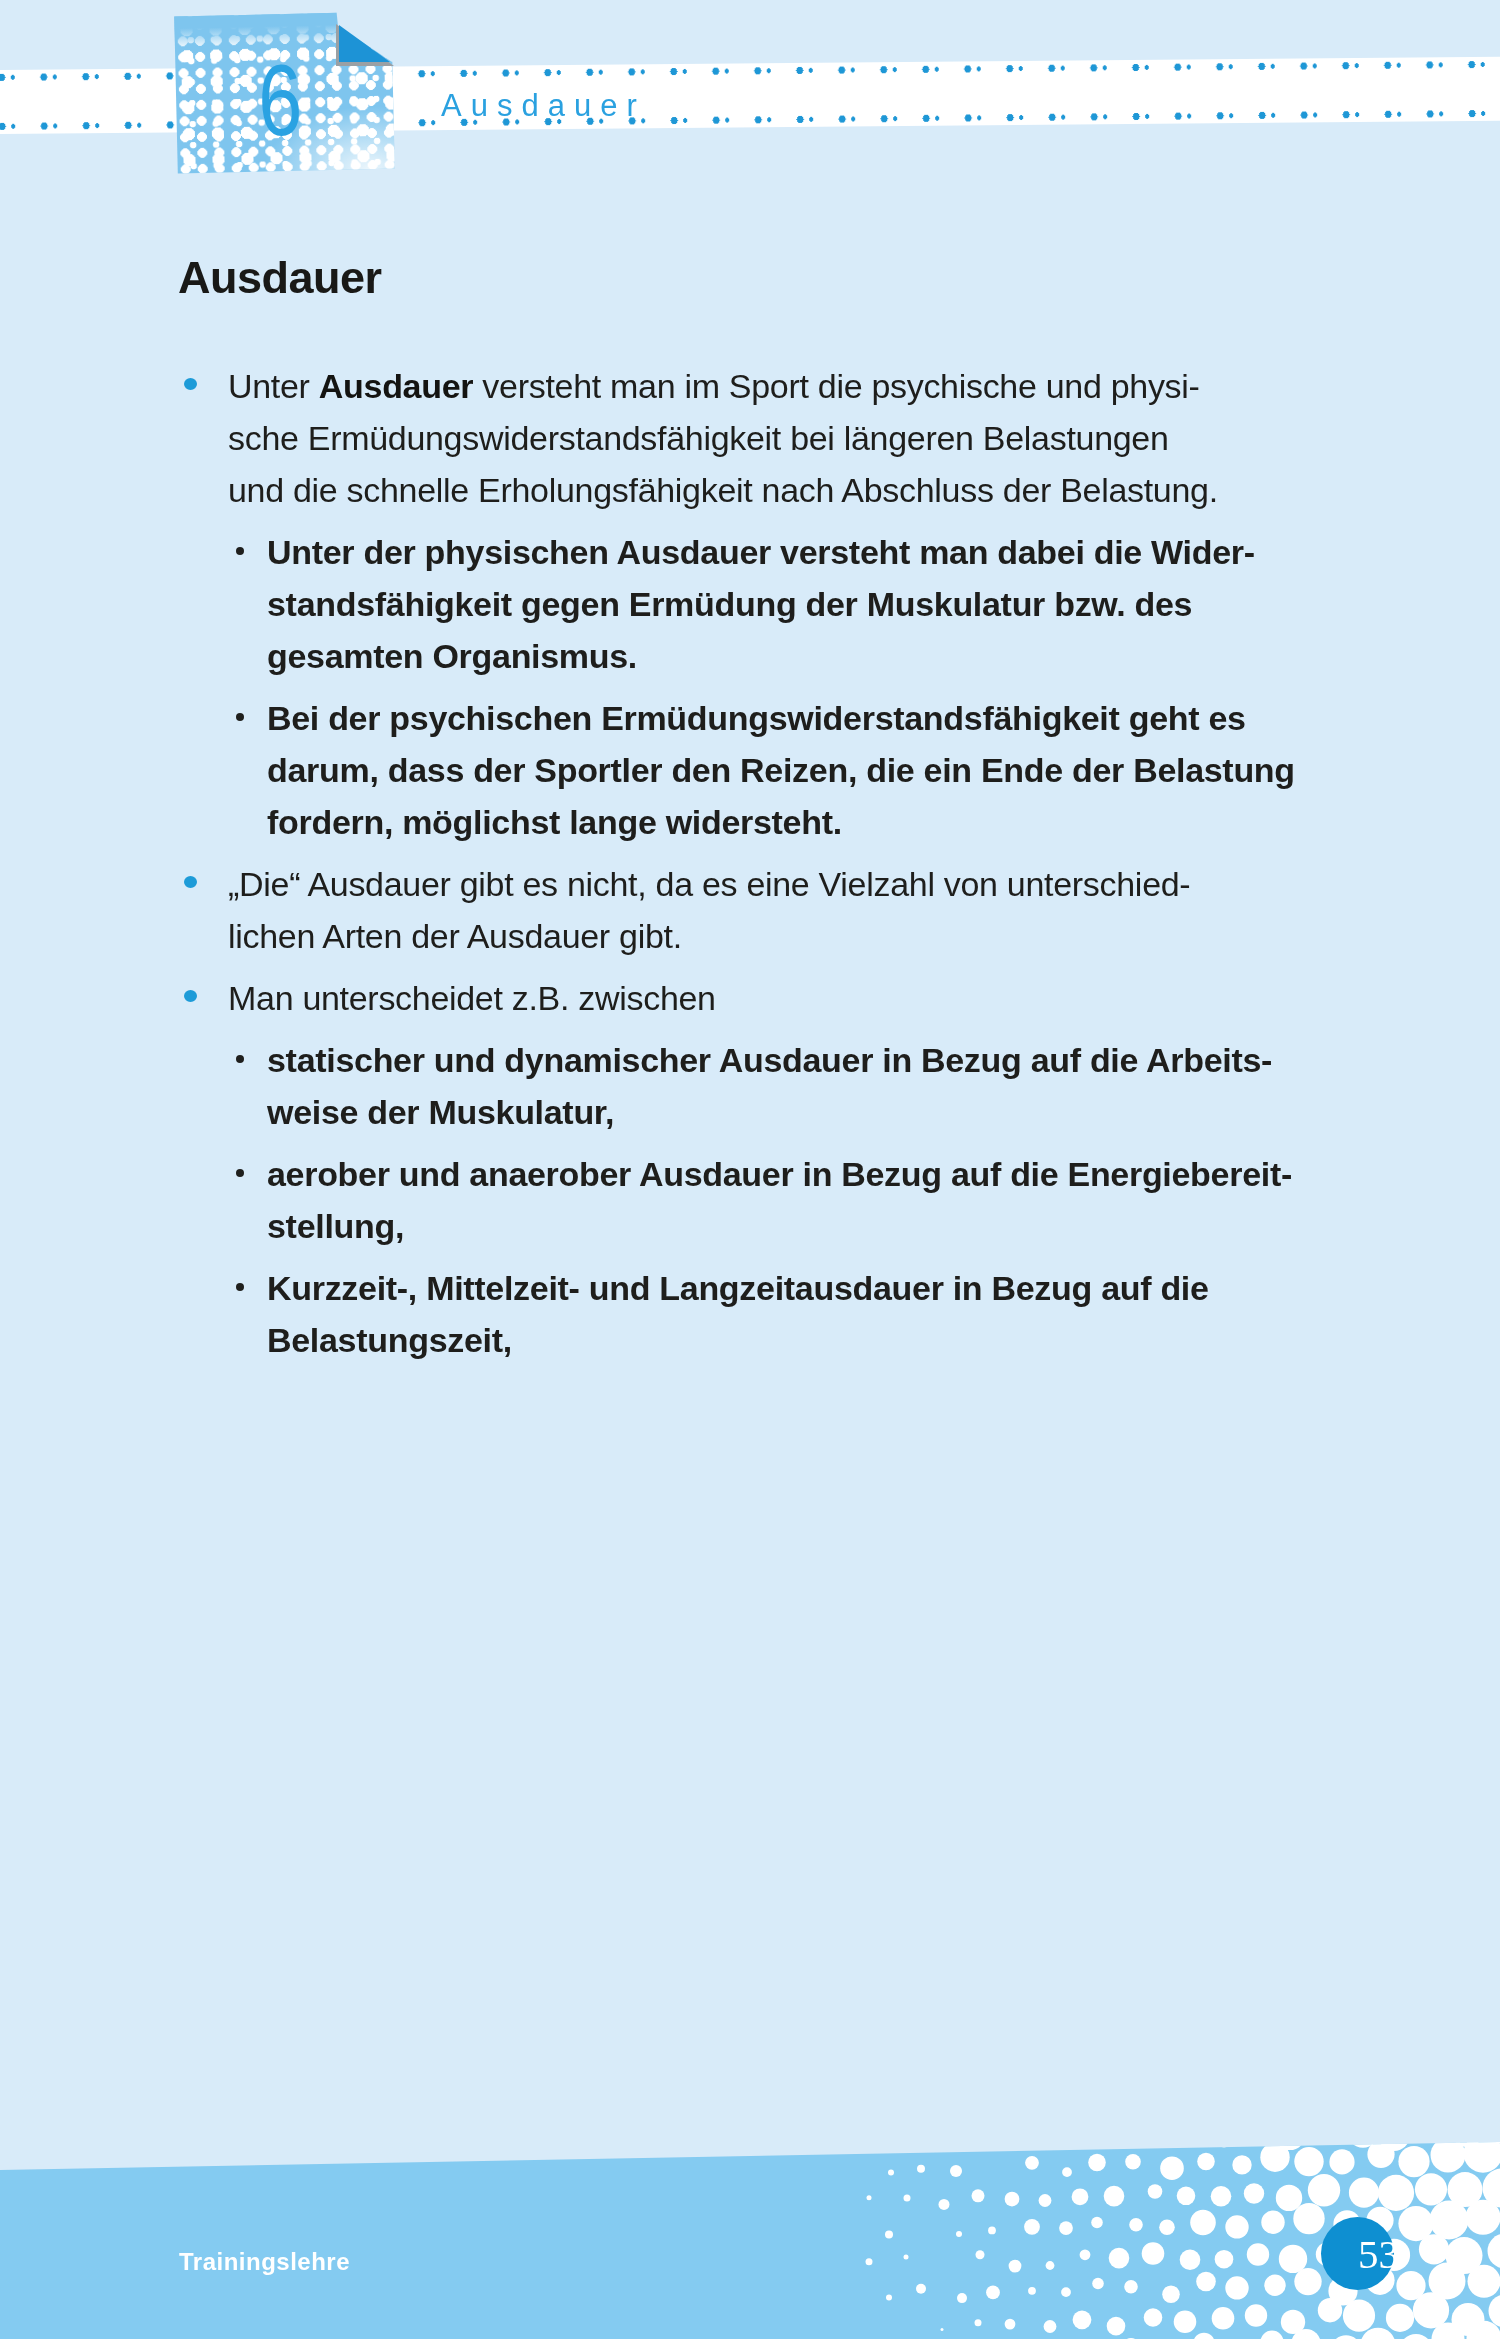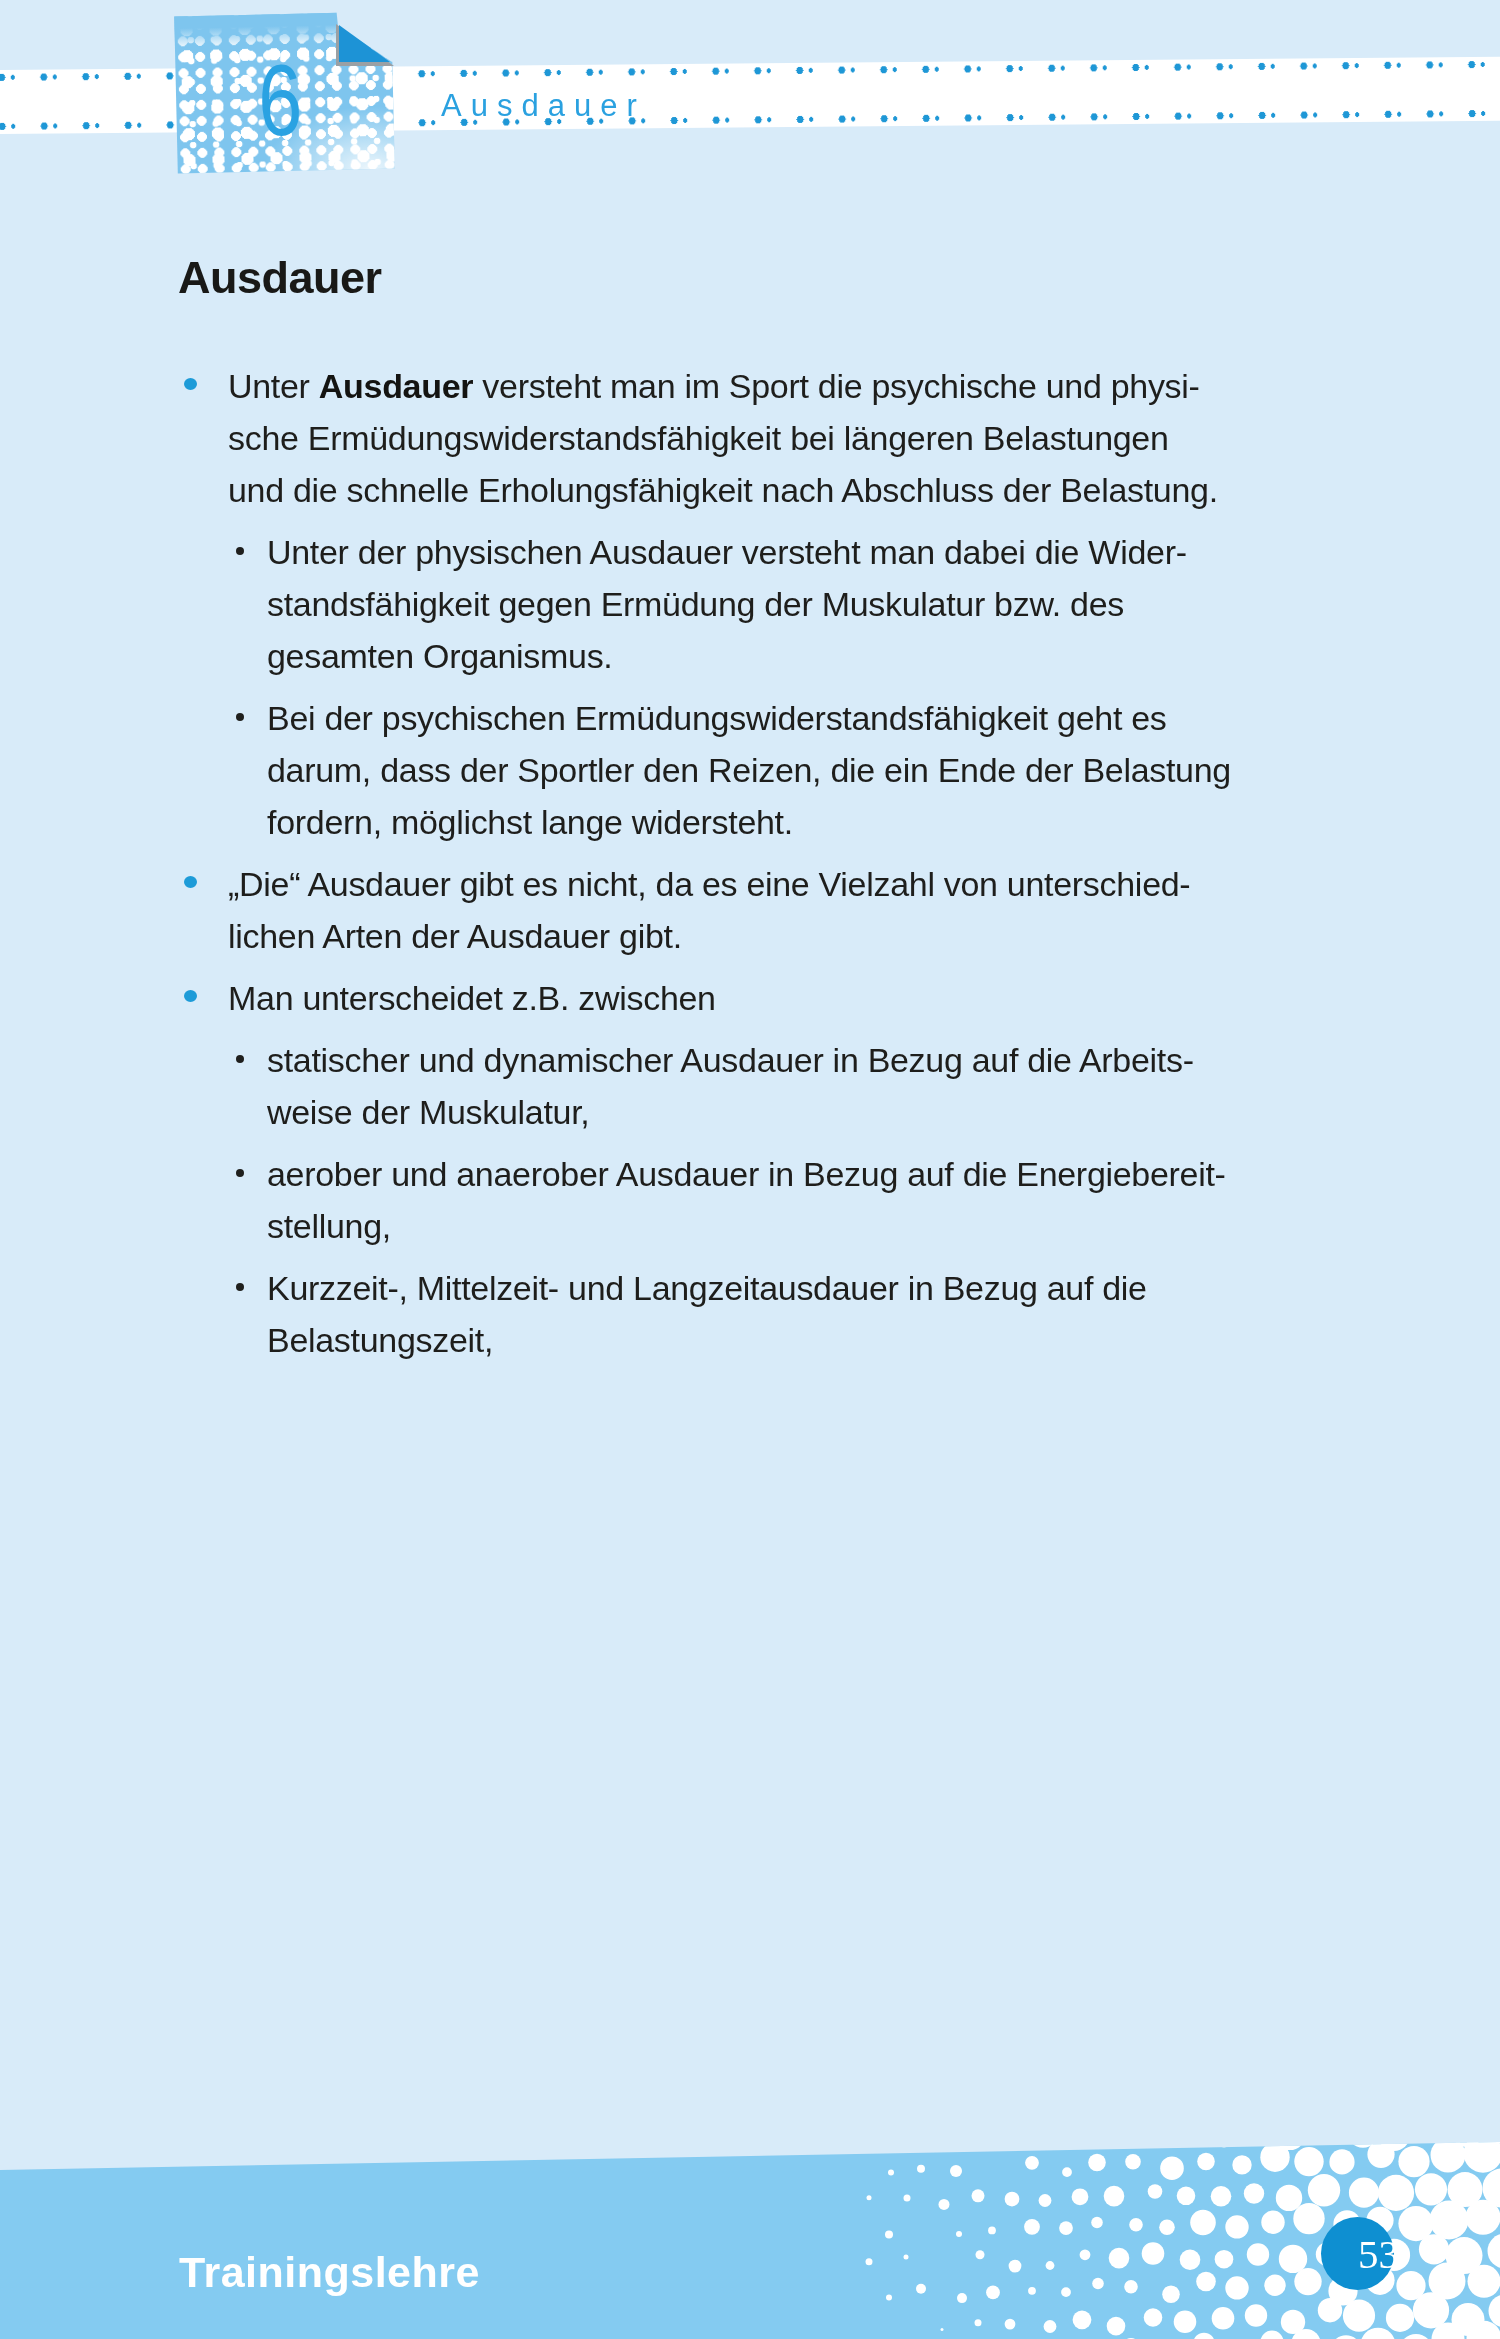--- a/index.html
+++ b/index.html
@@ -73,35 +73,35 @@
   .bullet-list{
     position:absolute;left:178px;top:360px;width:1210px;
   }
   .bullet-item{
     position:relative;padding-left:50px;margin-top:10px;
     font-size:34px;line-height:52px;color:#1e1e1c;letter-spacing:-0.3px;
     white-space:pre-line;
   }
   .bullet-item:first-child{margin-top:0;}
   .bullet-item.major{}
-  .bullet-item.lvl2{padding-left:89px;}
+  .bullet-item.lvl2{padding-left:89px;font-weight:bold;}
   .bullet-dot{
     position:absolute;left:6px;top:18px;width:13px;height:12px;
     border-radius:50%;background:#1d9bd8;
   }
   .bullet-item.lvl2 .bullet-dot{
     left:58px;top:21px;width:8px;height:8px;background:#1f1f1d;
   }
   .bullet-item strong{font-weight:700;color:#141412;}
 
   
   .footer-svg{position:absolute;left:0;bottom:0;width:1500px;height:200px;display:block;}
   .footer-label{
     position:absolute;left:179px;top:2248px;
-    font-size:43px;font-weight:700;color:#ffffff;letter-spacing:0.5px;
+    font-size:24px;font-weight:700;color:#ffffff;letter-spacing:0.5px;
   }
   .page-badge{
     position:absolute;left:1321px;top:2217px;width:73px;height:73px;
     border-radius:50%;background:#0e8fd1;
     display:flex;align-items:center;justify-content:center;
   }
   .page-number{
     font-family:"Liberation Serif",serif;
     font-size:41px;color:#ffffff;font-weight:400;margin-left:42px;
   }

